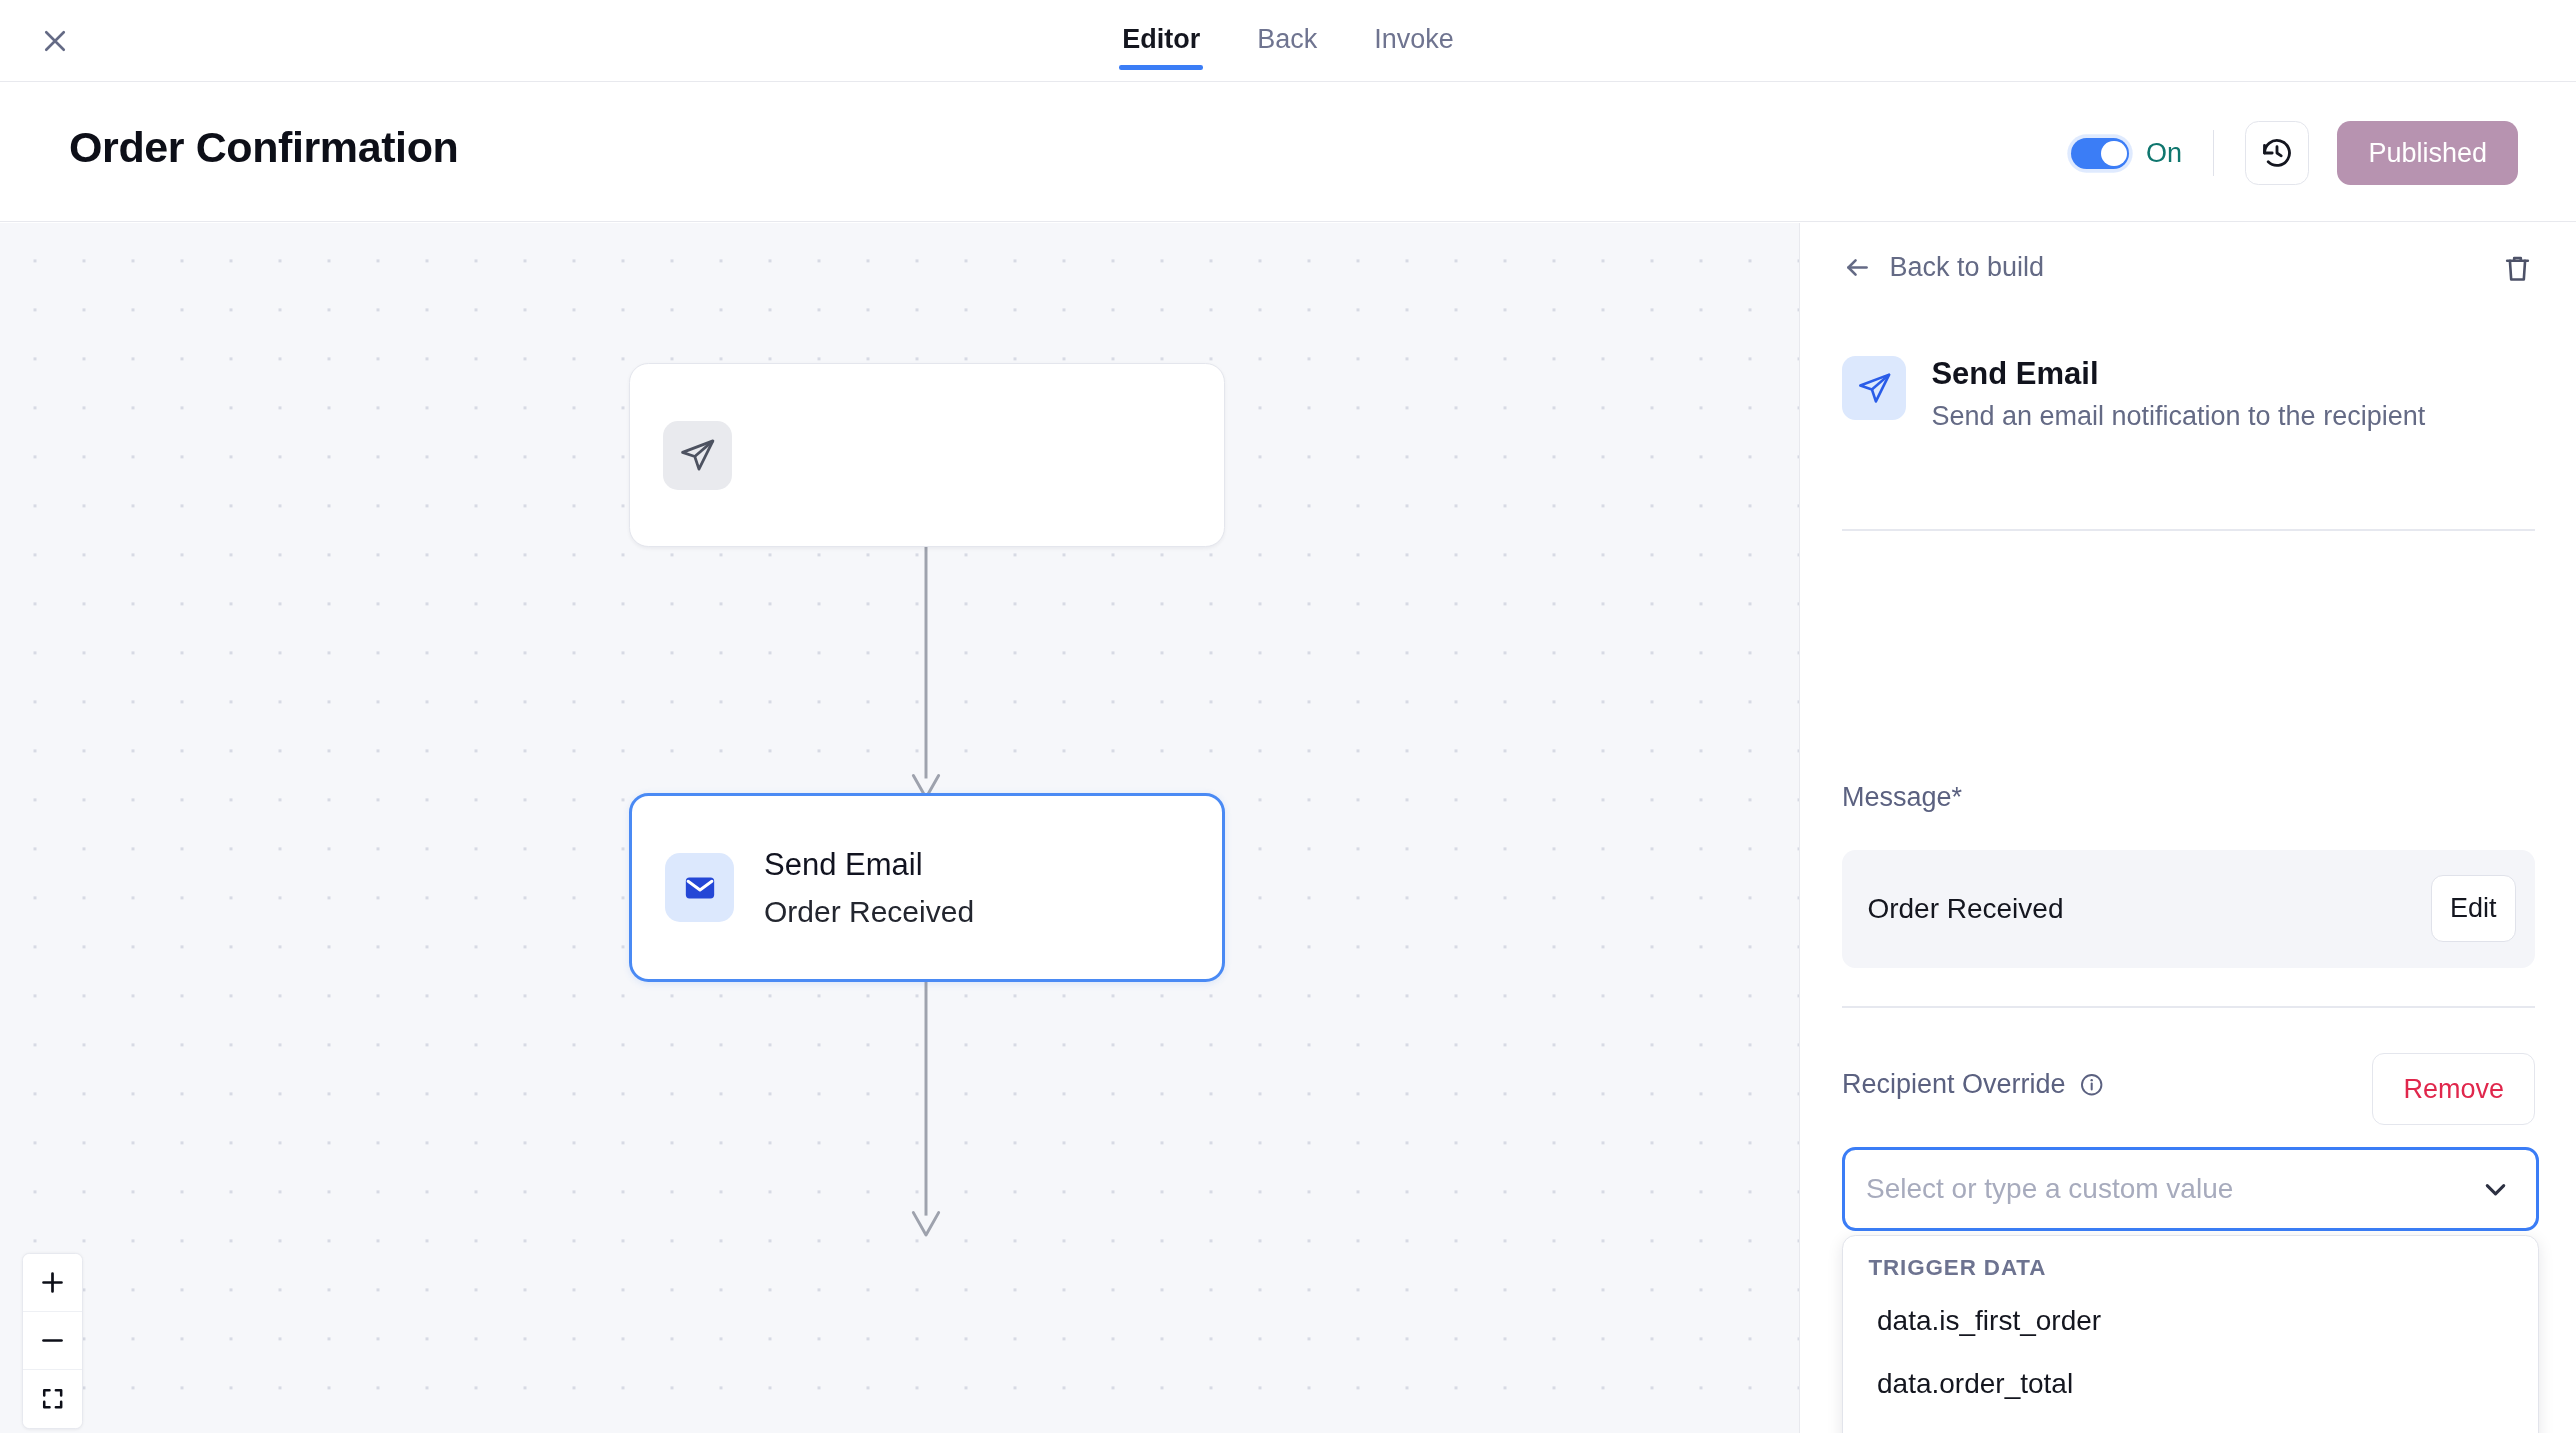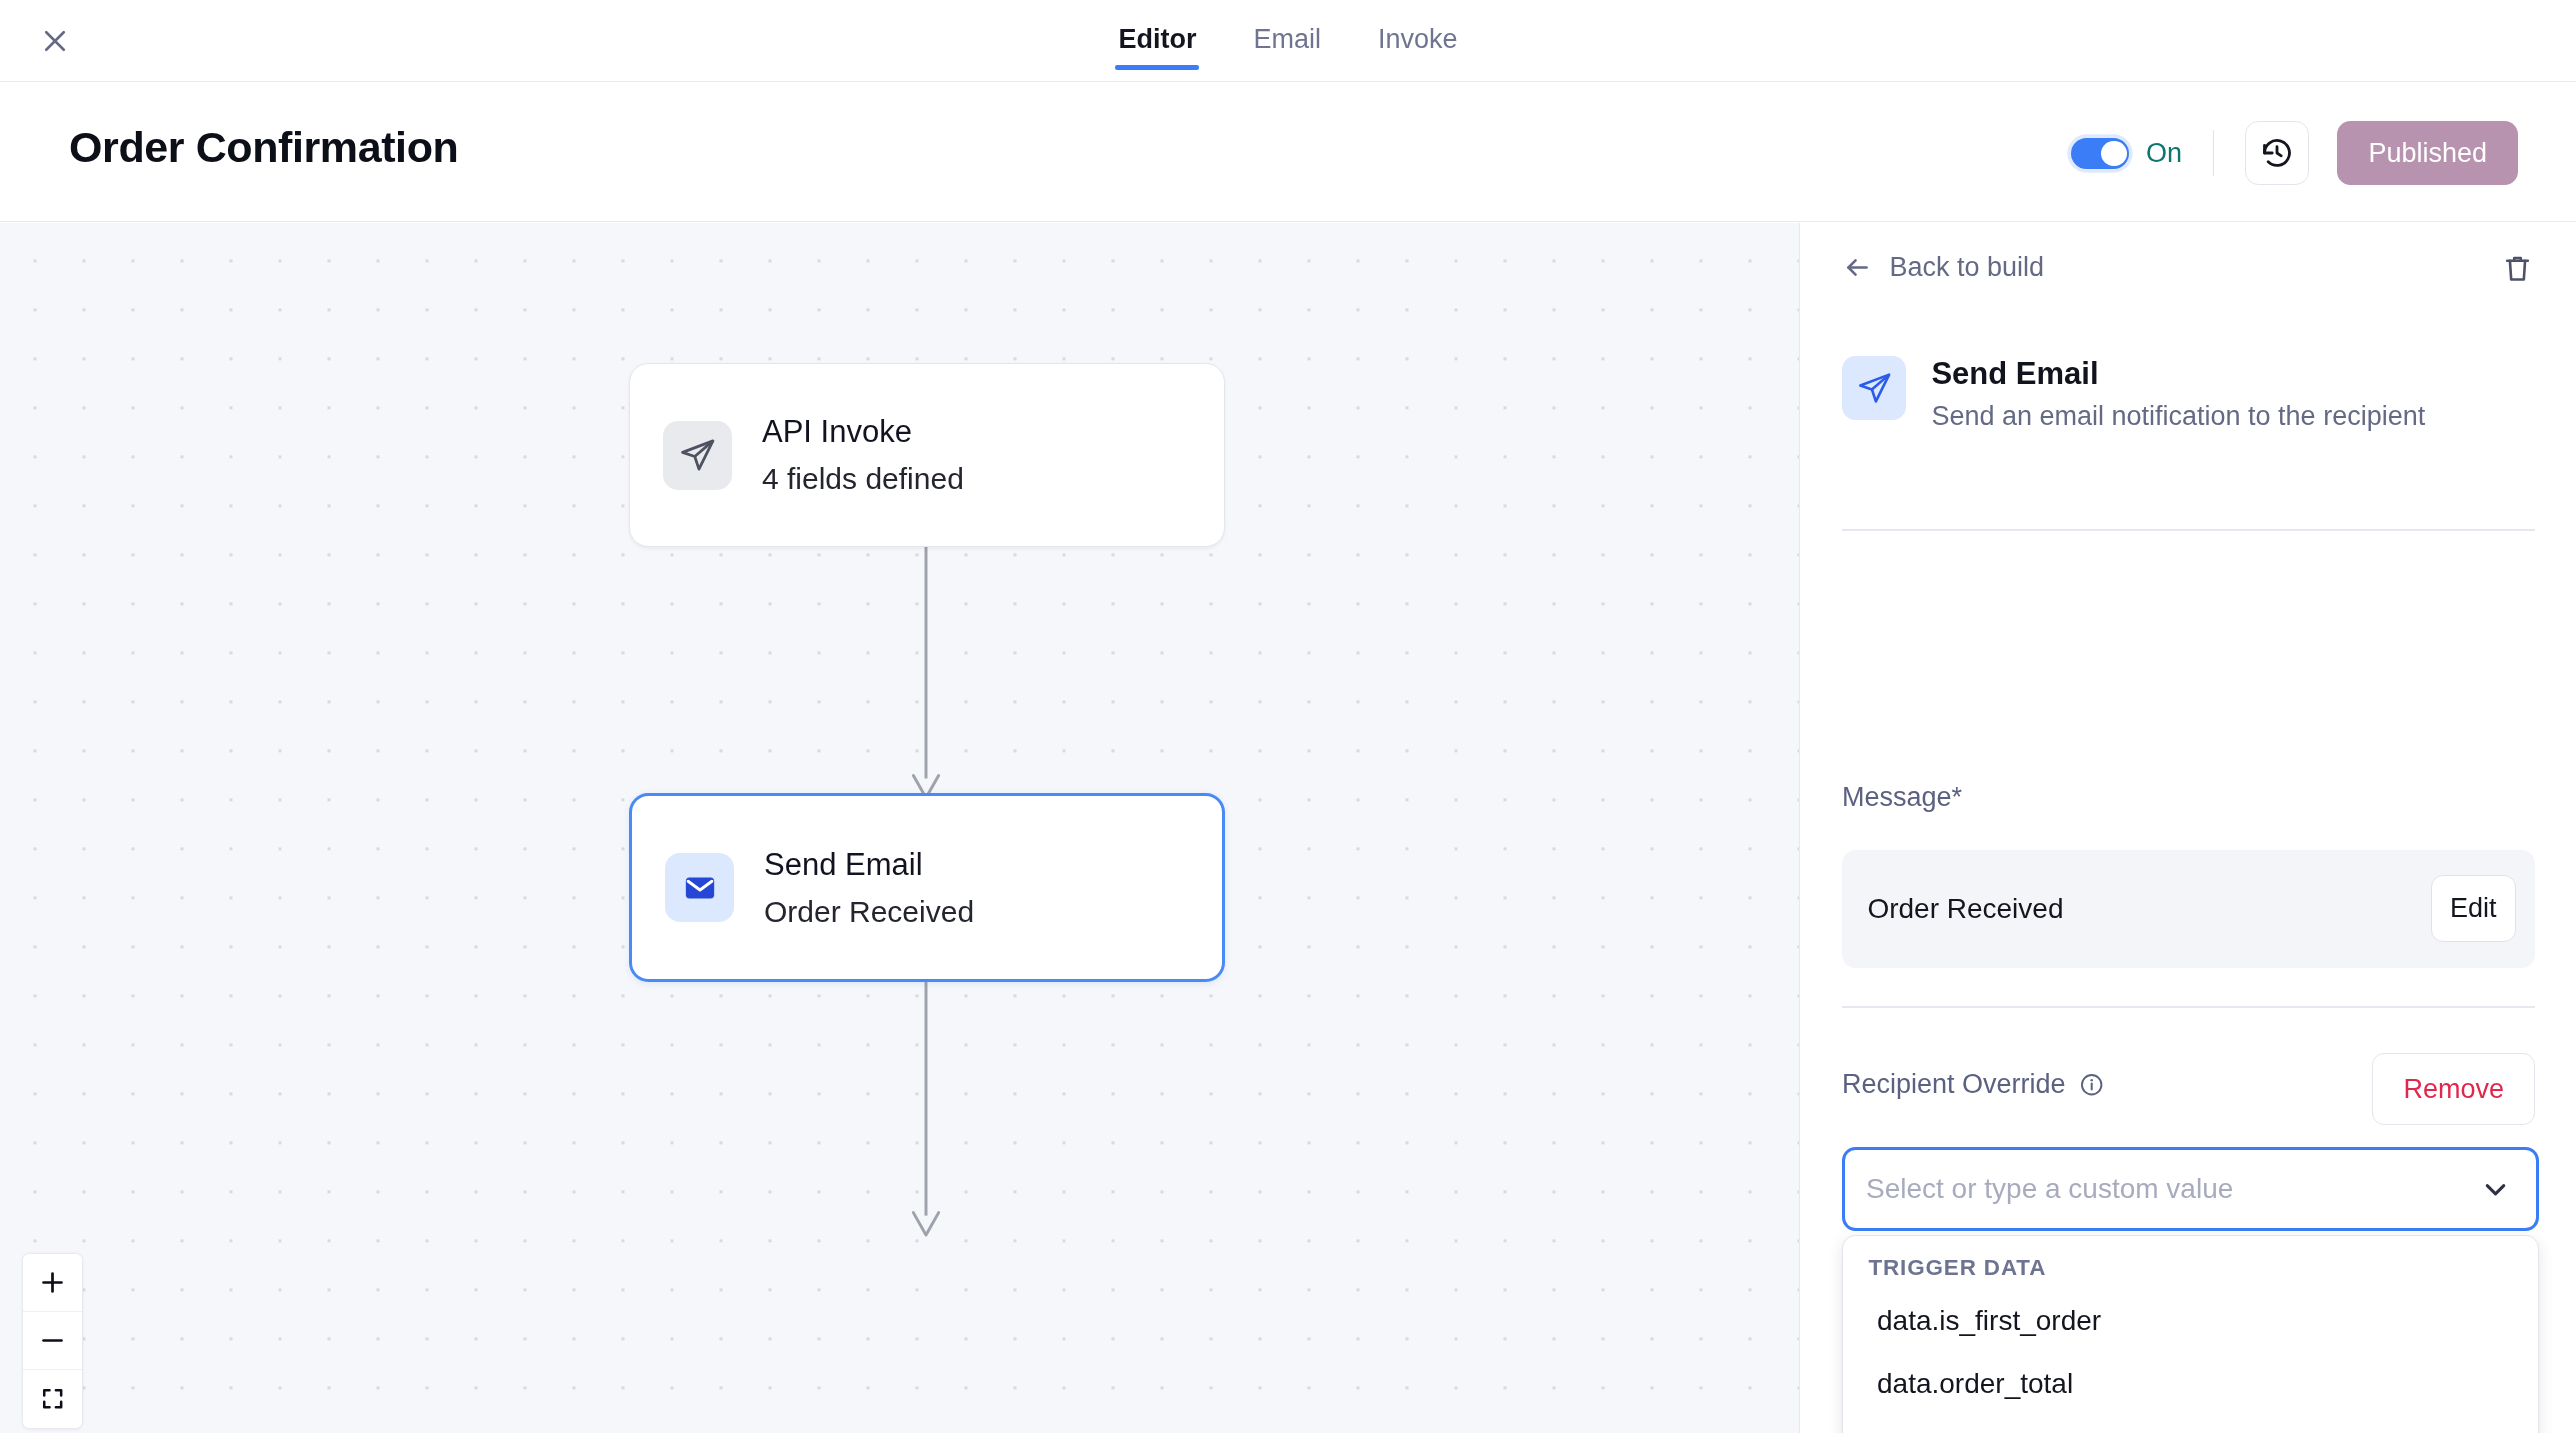--- a/index.html
+++ b/index.html
@@ -276,21 +276,21 @@
   <div class="close-btn">
     <svg width="30" height="30" viewBox="0 0 24 24" fill="none">
       <path d="M5 5 L19 19 M19 5 L5 19" stroke="#646a85" stroke-width="2.1" stroke-linecap="round"></path>
     </svg>
   </div>
   <div class="tabs">
     <div class="tab active">
       <span>Editor</span>
     </div>
     <div class="tab">
-      <span>Email</span>
+      <span>Back</span>
     </div>
     <div class="tab">
       <span>Invoke</span>
     </div>
   </div>
 </div>
 
 <div class="header">
   <div class="page-title">Order Confirmation</div>
   <div class="header-right">
@@ -323,24 +323,20 @@
     <path d="M35 0 V316" stroke="#9ea2ad" stroke-width="4"></path>
     <path d="M18 312 L35 342 L52 312" fill="none" stroke="#9ea2ad" stroke-width="4" stroke-linecap="round" stroke-linejoin="round"></path>
   </svg>
 
   <div class="node node-api">
     <div class="node-icon gray">
       <svg width="39" height="39" viewBox="0 0 24 24" fill="none">
         <path d="M21.5 3 L2.8 10.1 L10.3 12.6 L12.9 20.4 Z" stroke="#4d5260" stroke-width="1.7" stroke-linejoin="round"></path>
         <path d="M10.3 12.6 L21.5 3" stroke="#4d5260" stroke-width="1.7" stroke-linejoin="round"></path>
       </svg>
-    </div>
-    <div class="node-text">
-      <div class="node-title">API Invoke</div>
-      <div class="node-sub">4 fields defined</div>
     </div>
   </div>
 
   <div class="node node-email selected">
     <div class="node-icon blue">
       <svg width="34" height="34" viewBox="0 0 24 24">
         <rect x="2" y="4.6" width="20" height="14.8" rx="2.6" fill="#2447d6"></rect>
         <path d="M3.6 7.2 L12 13.4 L20.4 7.2" fill="none" stroke="#ffffff" stroke-width="2.1" stroke-linecap="round" stroke-linejoin="round"></path>
       </svg>
     </div>

